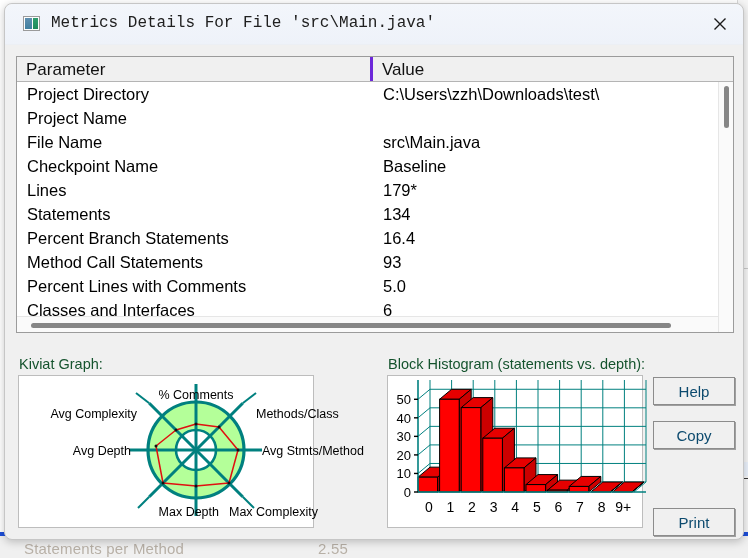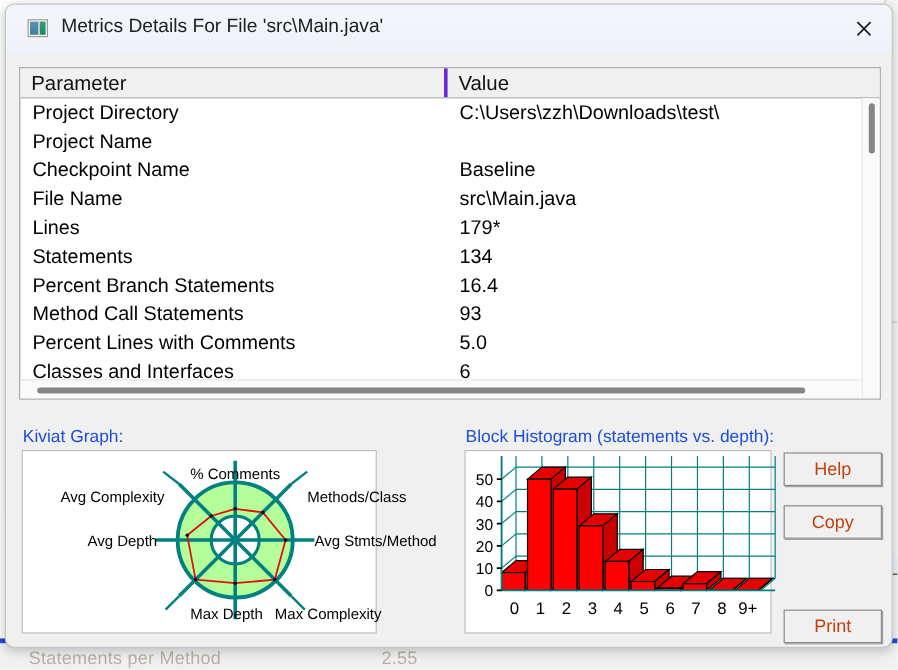--- a/index.html
+++ b/index.html
@@ -33,20 +33,21 @@
     border-radius:8px;
     box-shadow:0 2px 9px rgba(0,0,0,.22);
     box-sizing:border-box;
     overflow:hidden;
   }
   .titlebar{
     position:relative;height:40px;
     background:linear-gradient(#f3f6fb,#eef2f9);
     border-bottom:1px solid #eceff4;
     border-radius:7px 7px 0 0;
+    font-family:Liberation Mono, monospace;
   }
   .title-icon{
     position:absolute;left:18px;top:12px;width:17px;height:15px;
     background:#fdfdfd;border:1px solid #9a9a9a;box-sizing:border-box;
     display:flex;align-items:stretch;
   }
   .ti-a{flex:0 0 7px;background:linear-gradient(#5f8fb0,#3f7fa0);margin:1px 0 1px 1px;}
   .ti-b{flex:0 0 5px;background:linear-gradient(#2f9d6e,#1f8a5c);margin:1px 0 1px 1px;}
   .ti-c{flex:1;background:#ffffff;margin:1px 1px 1px 1px;}
   .title-text{
@@ -85,32 +86,32 @@
     position:absolute;right:0;top:25px;width:15px;bottom:0;background:#fafafa;
     border-left:1px solid #e6e6e6;box-sizing:border-box;
   }
   .vthumb{position:absolute;left:5px;top:4px;width:5px;height:42px;background:#868686;border-radius:3px;}
   .hscroll{
     position:absolute;left:0;right:15px;bottom:0;height:16px;background:#fafafa;
     border-top:1px solid #e6e6e6;box-sizing:border-box;
   }
   .hthumb{position:absolute;left:14px;top:6px;width:640px;height:5px;background:#868686;border-radius:3px;}
   
-  .panel-label{position:absolute;font-size:14.5px;color:#1d4ed8;}
+  .panel-label{position:absolute;font-size:14.5px;color:#14532d;}
   .panel-box{position:absolute;background:#ffffff;border:1px solid #bdbdbd;box-sizing:border-box;}
   #kiviat-label{left:14px;top:352px;}
   #kiviat-box{left:13px;top:371px;width:296px;height:153px;}
   #hist-label{left:383px;top:352px;}
   #hist-box{left:382px;top:371px;width:256px;height:153px;}
   
   .btn{
     position:absolute;width:82px;height:28px;
     background:#f0f0f0;border:1px solid #8c8c8c;
     box-shadow:1px 1px 0 #9f9f9f;
-    font-size:15px;color:#c2410c;
+    font-size:15px;color:#0c4a6e;
     display:flex;align-items:center;justify-content:center;
     box-sizing:border-box;cursor:default;
   }
   .btn.default{border:2px solid #4a4a4a;font-weight:400;}
   #btn-help{left:648px;top:373px;}
   #btn-copy{left:648px;top:417px;}
   #btn-print{left:648px;top:461px;margin-top:43px;}
   #btn-done{left:648px;top:505px;margin-top:40px;}
   svg{overflow:visible;}
 </style>
@@ -153,26 +154,26 @@
     <div class="tbl-body" id="table-body">
         <div class="trow">
           <div class="td c1">Project Directory</div>
           <div class="td c2">C:\Users\zzh\Downloads\test\</div>
         </div>
         <div class="trow">
           <div class="td c1">Project Name</div>
           <div class="td c2"></div>
         </div>
         <div class="trow">
+          <div class="td c1">File Name</div>
+          <div class="td c2">src\Main.java</div>
+        </div>
+        <div class="trow">
           <div class="td c1">Checkpoint Name</div>
           <div class="td c2">Baseline</div>
-        </div>
-        <div class="trow">
-          <div class="td c1">File Name</div>
-          <div class="td c2">src\Main.java</div>
         </div>
         <div class="trow">
           <div class="td c1">Lines</div>
           <div class="td c2">179*</div>
         </div>
         <div class="trow">
           <div class="td c1">Statements</div>
           <div class="td c2">134</div>
         </div>
         <div class="trow">

